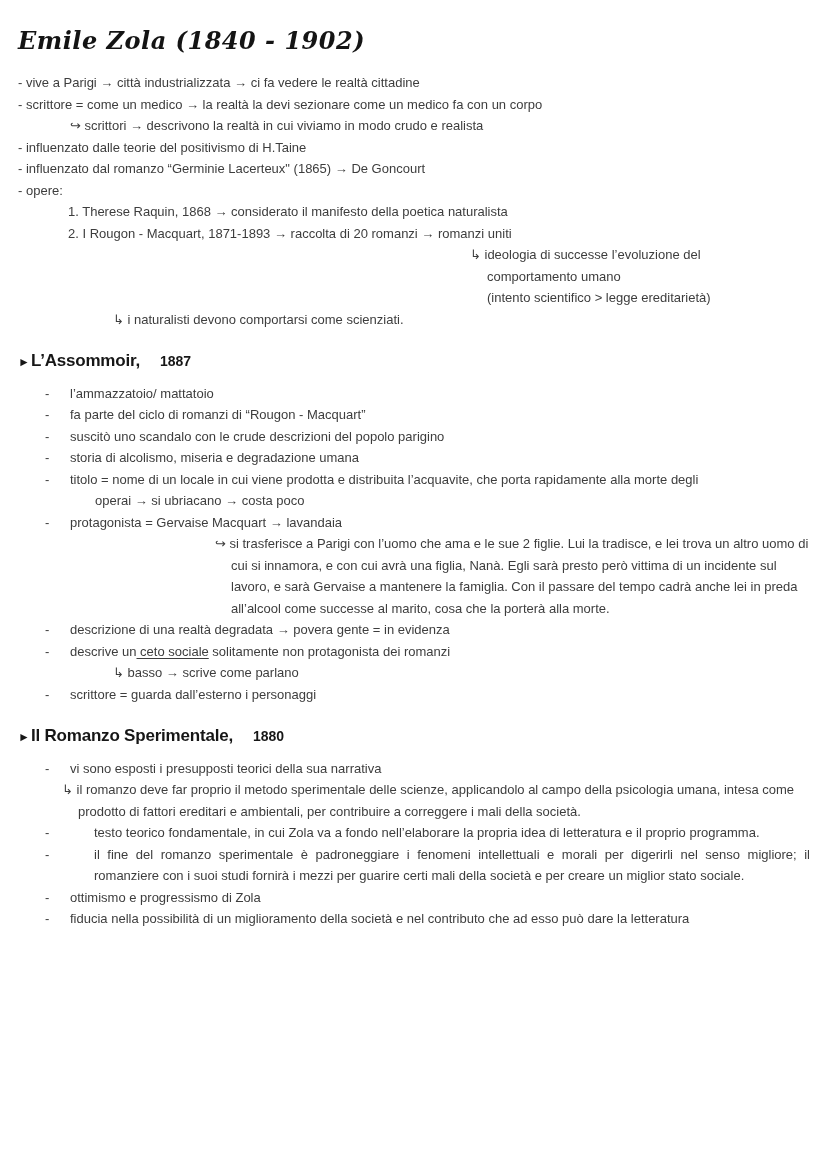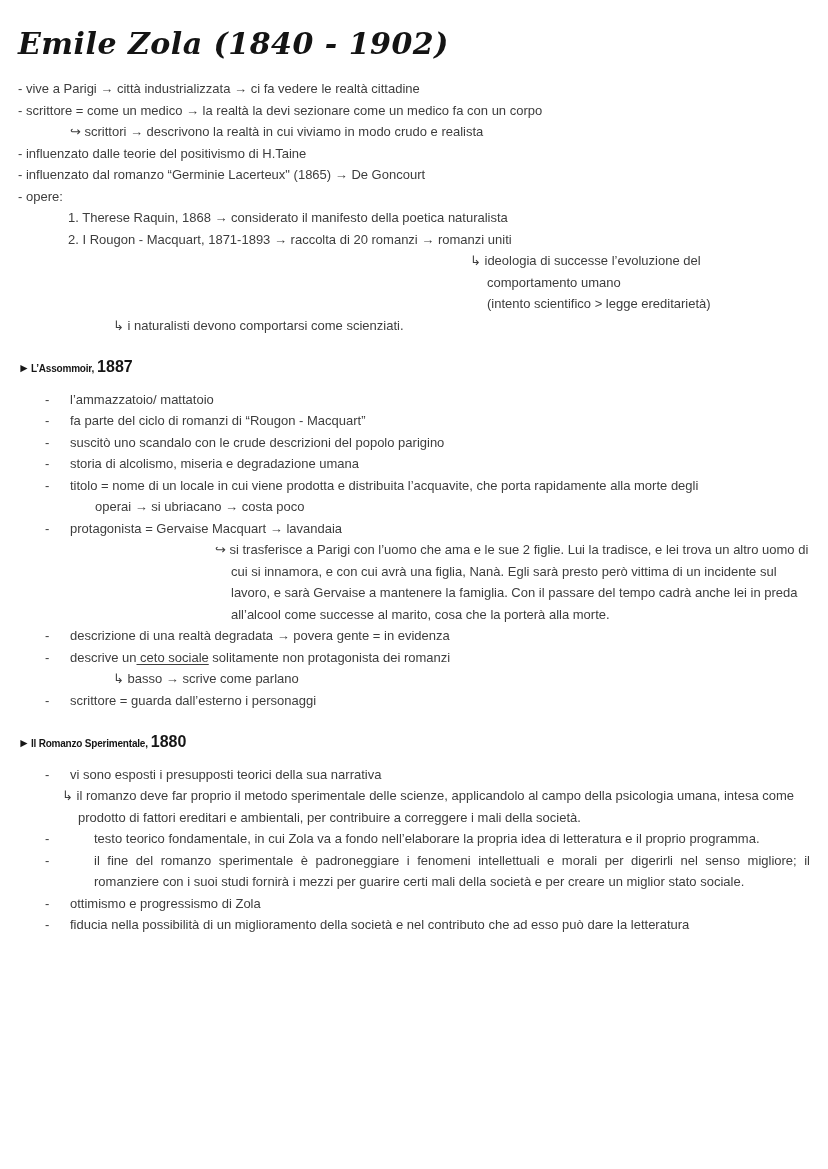--- a/index.html
+++ b/index.html
@@ -9,37 +9,37 @@
     background: #ffffff;
     font-family: "Liberation Sans", "DejaVu Sans", sans-serif;
     color: #3d3d3d;
     overflow: hidden;
   }
   .page { padding: 26px 18px 0 18px; }
   .title {
     font-family: "DejaVu Serif", serif;
     font-style: italic;
     font-weight: 700;
-    font-size: 30px;
+    font-size: 24px;
     letter-spacing: 0.5px;
     color: #141414;
     margin: 0 0 17px 0;
   }
   #doc { font-size: 13px; line-height: 21.5px; }
   .tline { }
   .hang { }
   .bullet { display: flex; margin-left: 27px; }
   .dash { width: 25px; flex: 0 0 25px; }
   .btext { flex: 1; }
   .just { text-align: justify; margin-left: 24px; }
   .u { text-decoration: underline; text-underline-offset: 2px; }
   .hdr { margin: 20px 0 9px 0; color: #161616; }
   .hdr-arrow { font-size: 12px; margin-right: 1px; color: #161616; }
-  .hdr-name { font-weight: 700; font-size: 10px; letter-spacing: -0.2px; }
-  .hdr-year { font-weight: 700; font-size: 16px; margin-left: 3px; }
+  .hdr-name { font-weight: 700; font-size: 17px; letter-spacing: -0.2px; }
+  .hdr-year { font-weight: 700; font-size: 14px; margin-left: 20px; }
 </style>
 </head>
 <body>
 
 <div class="page">
   <h1 class="title">Emile Zola (1840 - 1902)</h1>
   <div id="doc">
       <div class="tline" style="padding-left: 0px;">- vive a Parigi → città industrializzata → ci fa vedere le realtà cittadine</div>
       <div class="tline" style="padding-left: 0px;">- scrittore = come un medico → la realtà la devi sezionare come un medico fa con un corpo</div>
       <div class="tline" style="padding-left: 52px;">↪ scrittori → descrivono la realtà in cui viviamo in modo crudo e realista</div>

